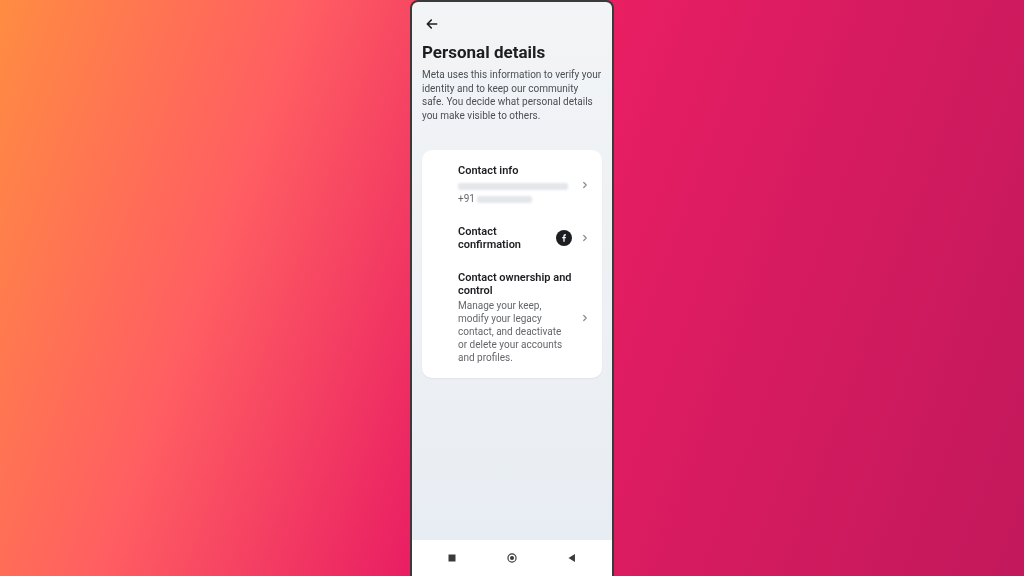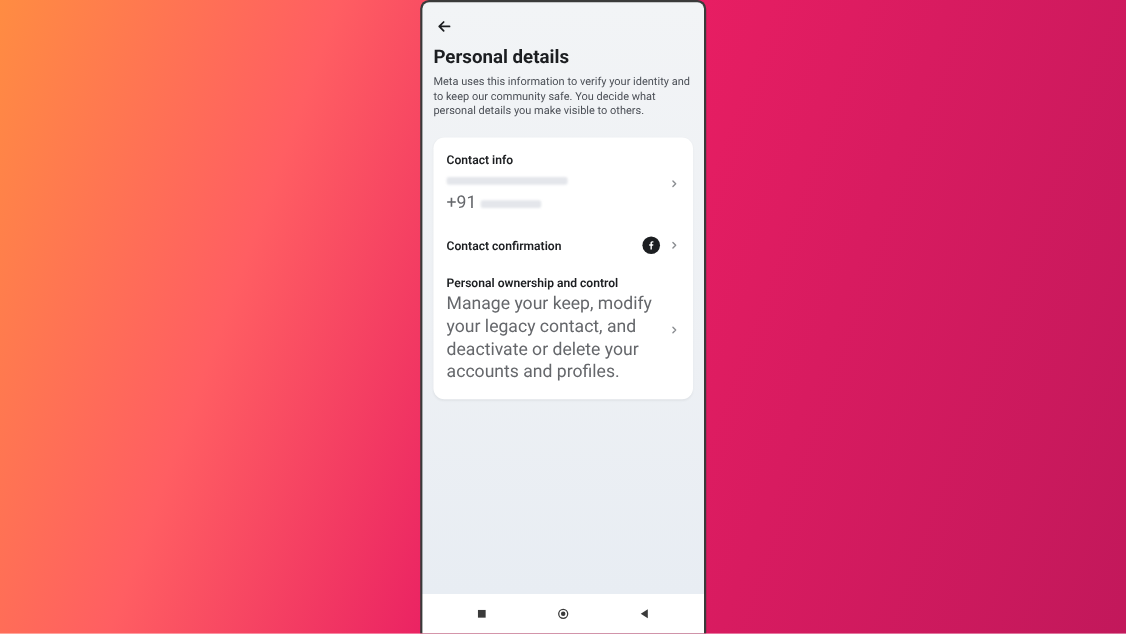--- a/index.html
+++ b/index.html
@@ -7,21 +7,21 @@
     width: 1024px;
     height: 576px;
     background: linear-gradient(110deg, #ff8c42 0%, #ff5e62 25%, #e91e63 50%, #d81b60 70%, #c2185b 100%);
     display: flex;
     justify-content: center;
     align-items: flex-start;
     font-family: -apple-system, BlinkMacSystemFont, "Segoe UI", Roboto, Helvetica, Arial, sans-serif;
     overflow: hidden;
   }
   .phone {
-    width: 260px;
+    width: 204px;
     height: 576px;
     background: #3a3a3a;
     border-radius: 8px 8px 0 0;
     display: flex;
     flex-direction: column;
     margin-top: 0;
     position: relative;
   }
   .screen {
     flex: 1;
@@ -46,45 +46,46 @@
   h1.page-title {
     font-size: 17px;
     font-weight: 700;
     color: #1c1e21;
     margin-bottom: 6px;
   }
   .subtitle {
     font-size: 10px;
     line-height: 1.35;
     color: #4b4f56;
-    margin-bottom: 16px;
+    margin-bottom: 28px;
   }
   .card {
     background: #ffffff;
     border-radius: 10px;
     padding: 4px 0;
     box-shadow: 0 1px 2px rgba(0,0,0,0.05);
   }
   .row {
     padding: 10px 12px;
     display: flex;
     align-items: center;
     gap: 8px;
     cursor: pointer;
+    margin-left: 24px;
   }
   .row + .row {}
   .row-main { flex: 1; min-width: 0; }
   .row-title {
     font-size: 11px;
     font-weight: 600;
     color: #1c1e21;
     margin-bottom: 2px;
   }
   .row-sub {
-    font-size: 16px;
+    font-size: 10px;
     color: #65676b;
     line-height: 1.3;
   }
   .chevron {
     color: #8a8d91;
     flex-shrink: 0;
   }
   .chevron svg { width: 10px; height: 10px; display: block; }
   .fb-icon {
     width: 16px; height: 16px;
@@ -166,21 +167,21 @@
         </span>
         <span class="chevron">
             <svg viewBox="0 0 24 24">
               <path fill="none" stroke="currentColor" stroke-width="3" stroke-linecap="round" stroke-linejoin="round" d="M9 6l6 6-6 6"></path>
             </svg>
           </span>
       </div>
 
       <div class="row">
         <div class="row-main">
-          <div class="row-title">Personal ownership and control</div>
+          <div class="row-title">Contact ownership and control</div>
           <div class="row-sub">Manage your keep, modify your legacy contact, and deactivate or delete your accounts and profiles.</div>
         </div>
         <span class="chevron">
             <svg viewBox="0 0 24 24">
               <path fill="none" stroke="currentColor" stroke-width="3" stroke-linecap="round" stroke-linejoin="round" d="M9 6l6 6-6 6"></path>
             </svg>
           </span>
       </div>
 
     </div>

